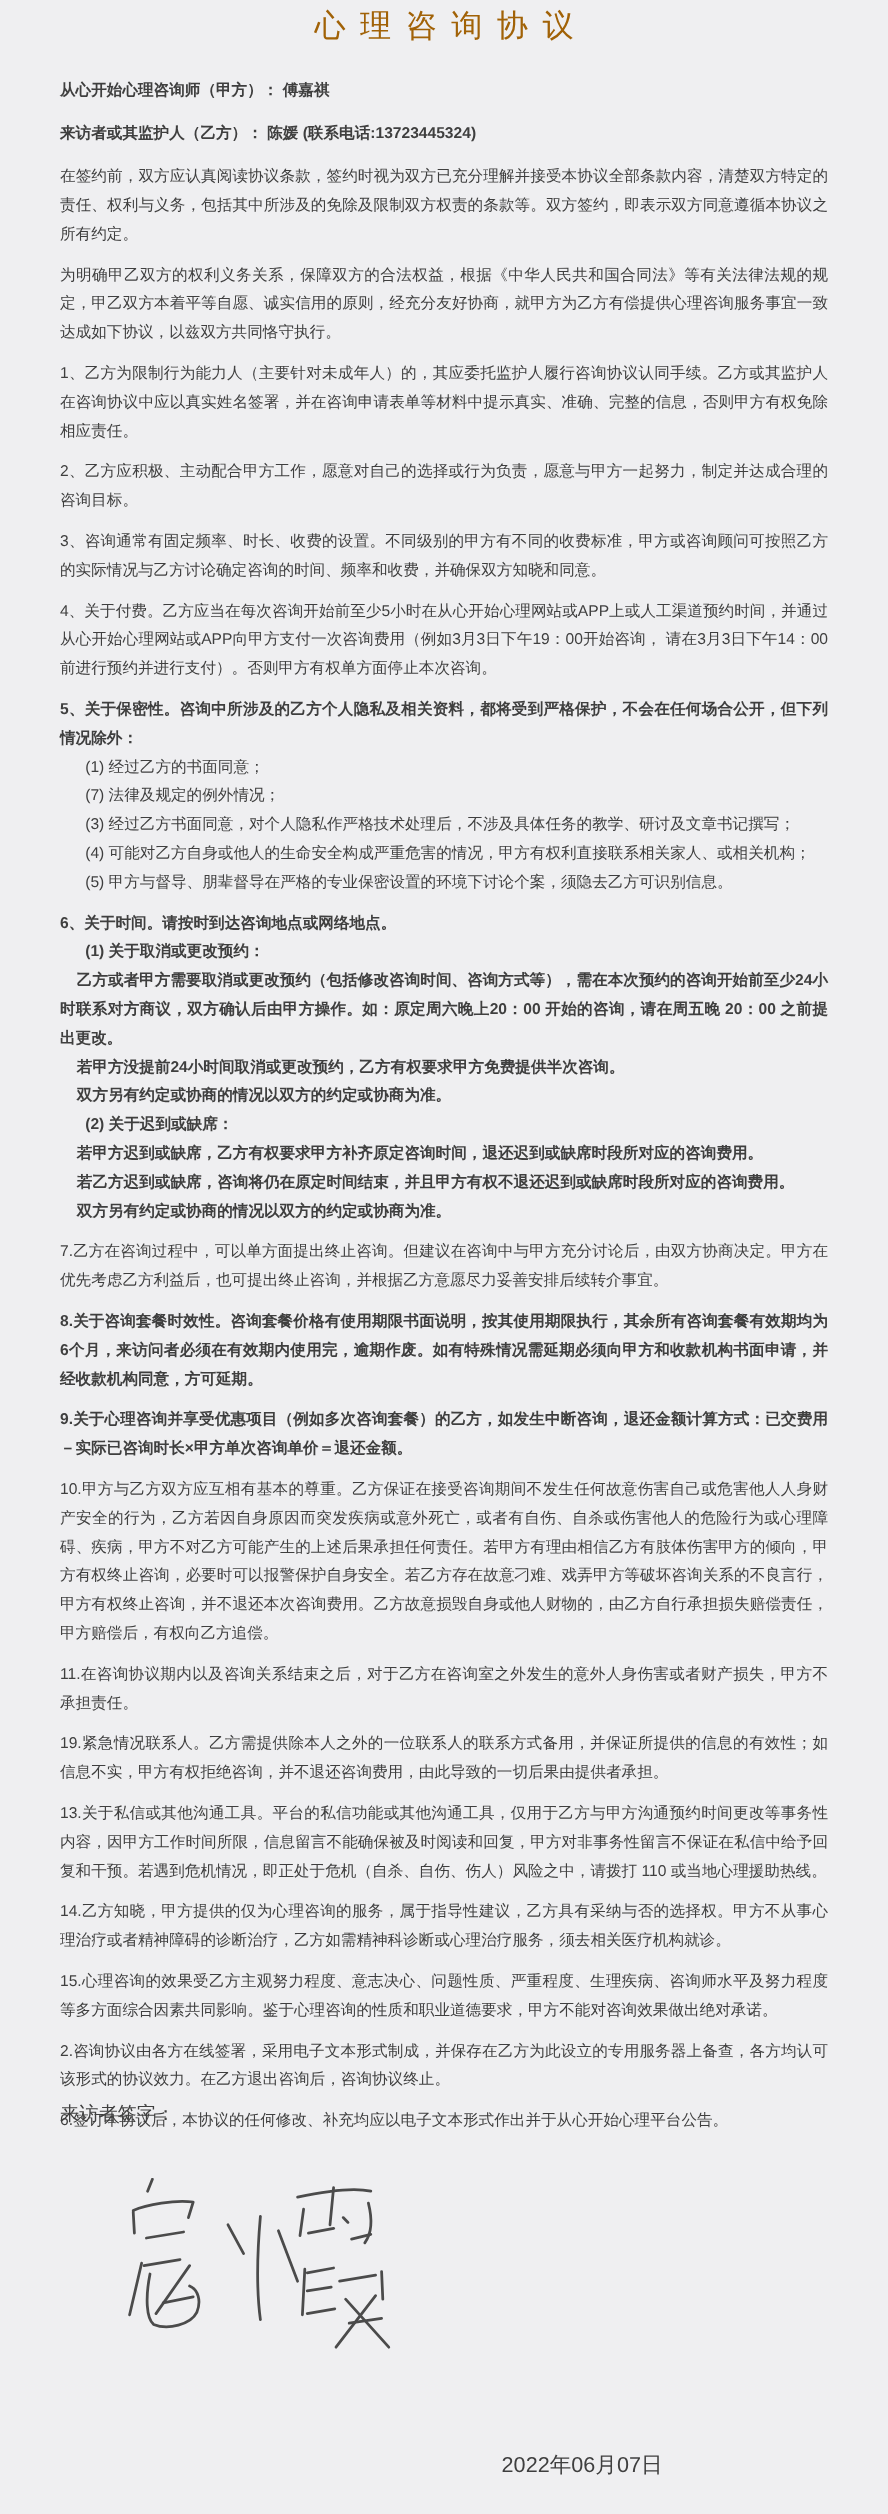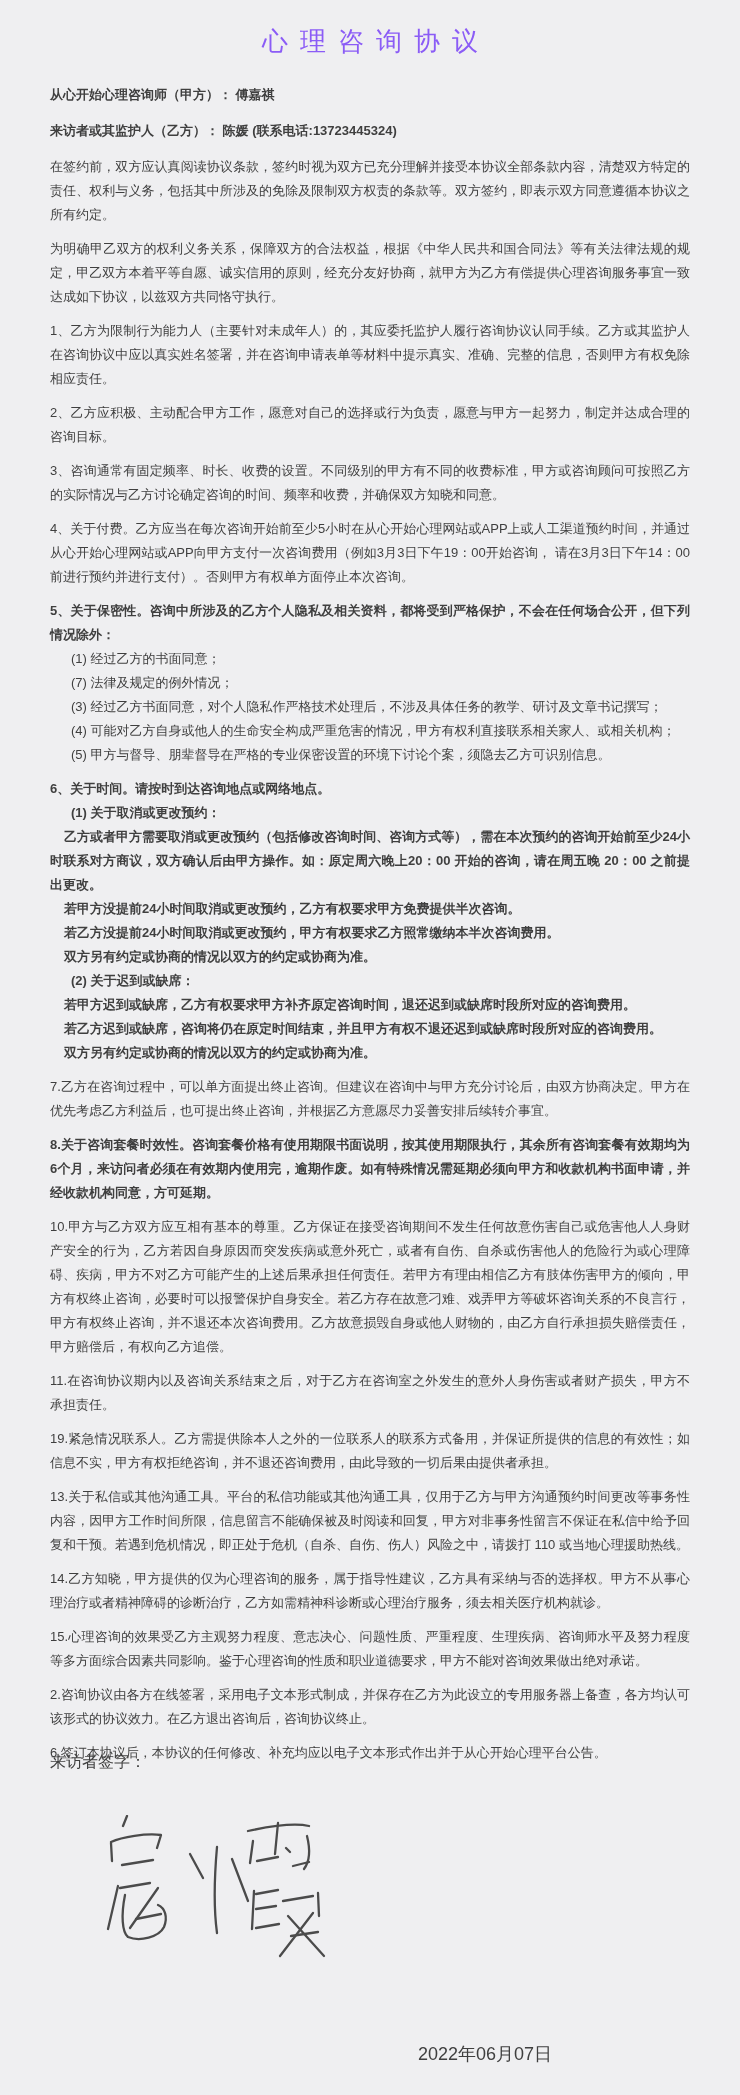--- a/index.html
+++ b/index.html
@@ -4,23 +4,23 @@
 <style>
   html,body{margin:0;padding:0;}
   body{
     width:740px;height:2095px;position:relative;overflow:hidden;
     background:#efeff1;color:#3f3f3f;
     font-family:"Liberation Sans","DejaVu Sans",sans-serif;
     -webkit-font-smoothing:antialiased;
   }
   .doc{padding:0 50px;}
   h1{
-    margin:24px 0 24px;text-align:center;
+    margin:4px 0 24px;text-align:center;
     font-size:26px;font-weight:500;letter-spacing:12px;text-indent:12px;
-    color:#8b5cf6;
+    color:#a16207;
   }
   .para{
     margin:0;font-size:13px;line-height:24px;
     text-align:justify;
   }
   .party{font-weight:bold;margin:10px 0 12px;}
   .gap{margin-top:10px;}
   .b{font-weight:bold;}
   .i1{padding-left:21px;}
   .i2{text-indent:14px;}
@@ -58,28 +58,28 @@
       <p class="para b gap">5、关于保密性。咨询中所涉及的乙方个人隐私及相关资料，都将受到严格保护，不会在任何场合公开，但下列情况除外：</p>
       <p class="para i1">(1) 经过乙方的书面同意；</p>
       <p class="para i1">(7) 法律及规定的例外情况；</p>
       <p class="para i1">(3) 经过乙方书面同意，对个人隐私作严格技术处理后，不涉及具体任务的教学、研讨及文章书记撰写；</p>
       <p class="para i1">(4) 可能对乙方自身或他人的生命安全构成严重危害的情况，甲方有权利直接联系相关家人、或相关机构；</p>
       <p class="para i1">(5) 甲方与督导、朋辈督导在严格的专业保密设置的环境下讨论个案，须隐去乙方可识别信息。</p>
       <p class="para b gap">6、关于时间。请按时到达咨询地点或网络地点。</p>
       <p class="para b i1">(1) 关于取消或更改预约：</p>
       <p class="para b i2">乙方或者甲方需要取消或更改预约（包括修改咨询时间、咨询方式等），需在本次预约的咨询开始前至少24小时联系对方商议，双方确认后由甲方操作。如：原定周六晚上20：00 开始的咨询，请在周五晚 20：00 之前提出更改。</p>
       <p class="para b i2">若甲方没提前24小时间取消或更改预约，乙方有权要求甲方免费提供半次咨询。</p>
-      <p class="para b i2">若乙方没提前24小时间取消或更改预约，甲方有权要求乙方照常缴纳本半次咨询费用。</p>
       <p class="para b i2">双方另有约定或协商的情况以双方的约定或协商为准。</p>
       <p class="para b i1">(2) 关于迟到或缺席：</p>
       <p class="para b i2">若甲方迟到或缺席，乙方有权要求甲方补齐原定咨询时间，退还迟到或缺席时段所对应的咨询费用。</p>
       <p class="para b i2">若乙方迟到或缺席，咨询将仍在原定时间结束，并且甲方有权不退还迟到或缺席时段所对应的咨询费用。</p>
       <p class="para b i2">双方另有约定或协商的情况以双方的约定或协商为准。</p>
       <p class="para gap">7.乙方在咨询过程中，可以单方面提出终止咨询。但建议在咨询中与甲方充分讨论后，由双方协商决定。甲方在优先考虑乙方利益后，也可提出终止咨询，并根据乙方意愿尽力妥善安排后续转介事宜。</p>
       <p class="para b gap">8.关于咨询套餐时效性。咨询套餐价格有使用期限书面说明，按其使用期限执行，其余所有咨询套餐有效期均为6个月，来访问者必须在有效期内使用完，逾期作废。如有特殊情况需延期必须向甲方和收款机构书面申请，并经收款机构同意，方可延期。</p>
+      <p class="para b gap">9.关于心理咨询并享受优惠项目（例如多次咨询套餐）的乙方，如发生中断咨询，退还金额计算方式：已交费用－实际已咨询时长×甲方单次咨询单价＝退还金额。</p>
       <p class="para gap">10.甲方与乙方双方应互相有基本的尊重。乙方保证在接受咨询期间不发生任何故意伤害自己或危害他人人身财产安全的行为，乙方若因自身原因而突发疾病或意外死亡，或者有自伤、自杀或伤害他人的危险行为或心理障碍、疾病，甲方不对乙方可能产生的上述后果承担任何责任。若甲方有理由相信乙方有肢体伤害甲方的倾向，甲方有权终止咨询，必要时可以报警保护自身安全。若乙方存在故意刁难、戏弄甲方等破坏咨询关系的不良言行，甲方有权终止咨询，并不退还本次咨询费用。乙方故意损毁自身或他人财物的，由乙方自行承担损失赔偿责任，甲方赔偿后，有权向乙方追偿。</p>
       <p class="para gap">11.在咨询协议期内以及咨询关系结束之后，对于乙方在咨询室之外发生的意外人身伤害或者财产损失，甲方不承担责任。</p>
       <p class="para gap">19.紧急情况联系人。乙方需提供除本人之外的一位联系人的联系方式备用，并保证所提供的信息的有效性；如信息不实，甲方有权拒绝咨询，并不退还咨询费用，由此导致的一切后果由提供者承担。</p>
       <p class="para gap">13.关于私信或其他沟通工具。平台的私信功能或其他沟通工具，仅用于乙方与甲方沟通预约时间更改等事务性内容，因甲方工作时间所限，信息留言不能确保被及时阅读和回复，甲方对非事务性留言不保证在私信中给予回复和干预。若遇到危机情况，即正处于危机（自杀、自伤、伤人）风险之中，请拨打 110 或当地心理援助热线。</p>
       <p class="para gap">14.乙方知晓，甲方提供的仅为心理咨询的服务，属于指导性建议，乙方具有采纳与否的选择权。甲方不从事心理治疗或者精神障碍的诊断治疗，乙方如需精神科诊断或心理治疗服务，须去相关医疗机构就诊。</p>
       <p class="para gap">15.心理咨询的效果受乙方主观努力程度、意志决心、问题性质、严重程度、生理疾病、咨询师水平及努力程度等多方面综合因素共同影响。鉴于心理咨询的性质和职业道德要求，甲方不能对咨询效果做出绝对承诺。</p>
       <p class="para gap">2.咨询协议由各方在线签署，采用电子文本形式制成，并保存在乙方为此设立的专用服务器上备查，各方均认可该形式的协议效力。在乙方退出咨询后，咨询协议终止。</p>
       <p class="para gap">6.签订本协议后，本协议的任何修改、补充均应以电子文本形式作出并于从心开始心理平台公告。</p>
     </div>
 </div>

